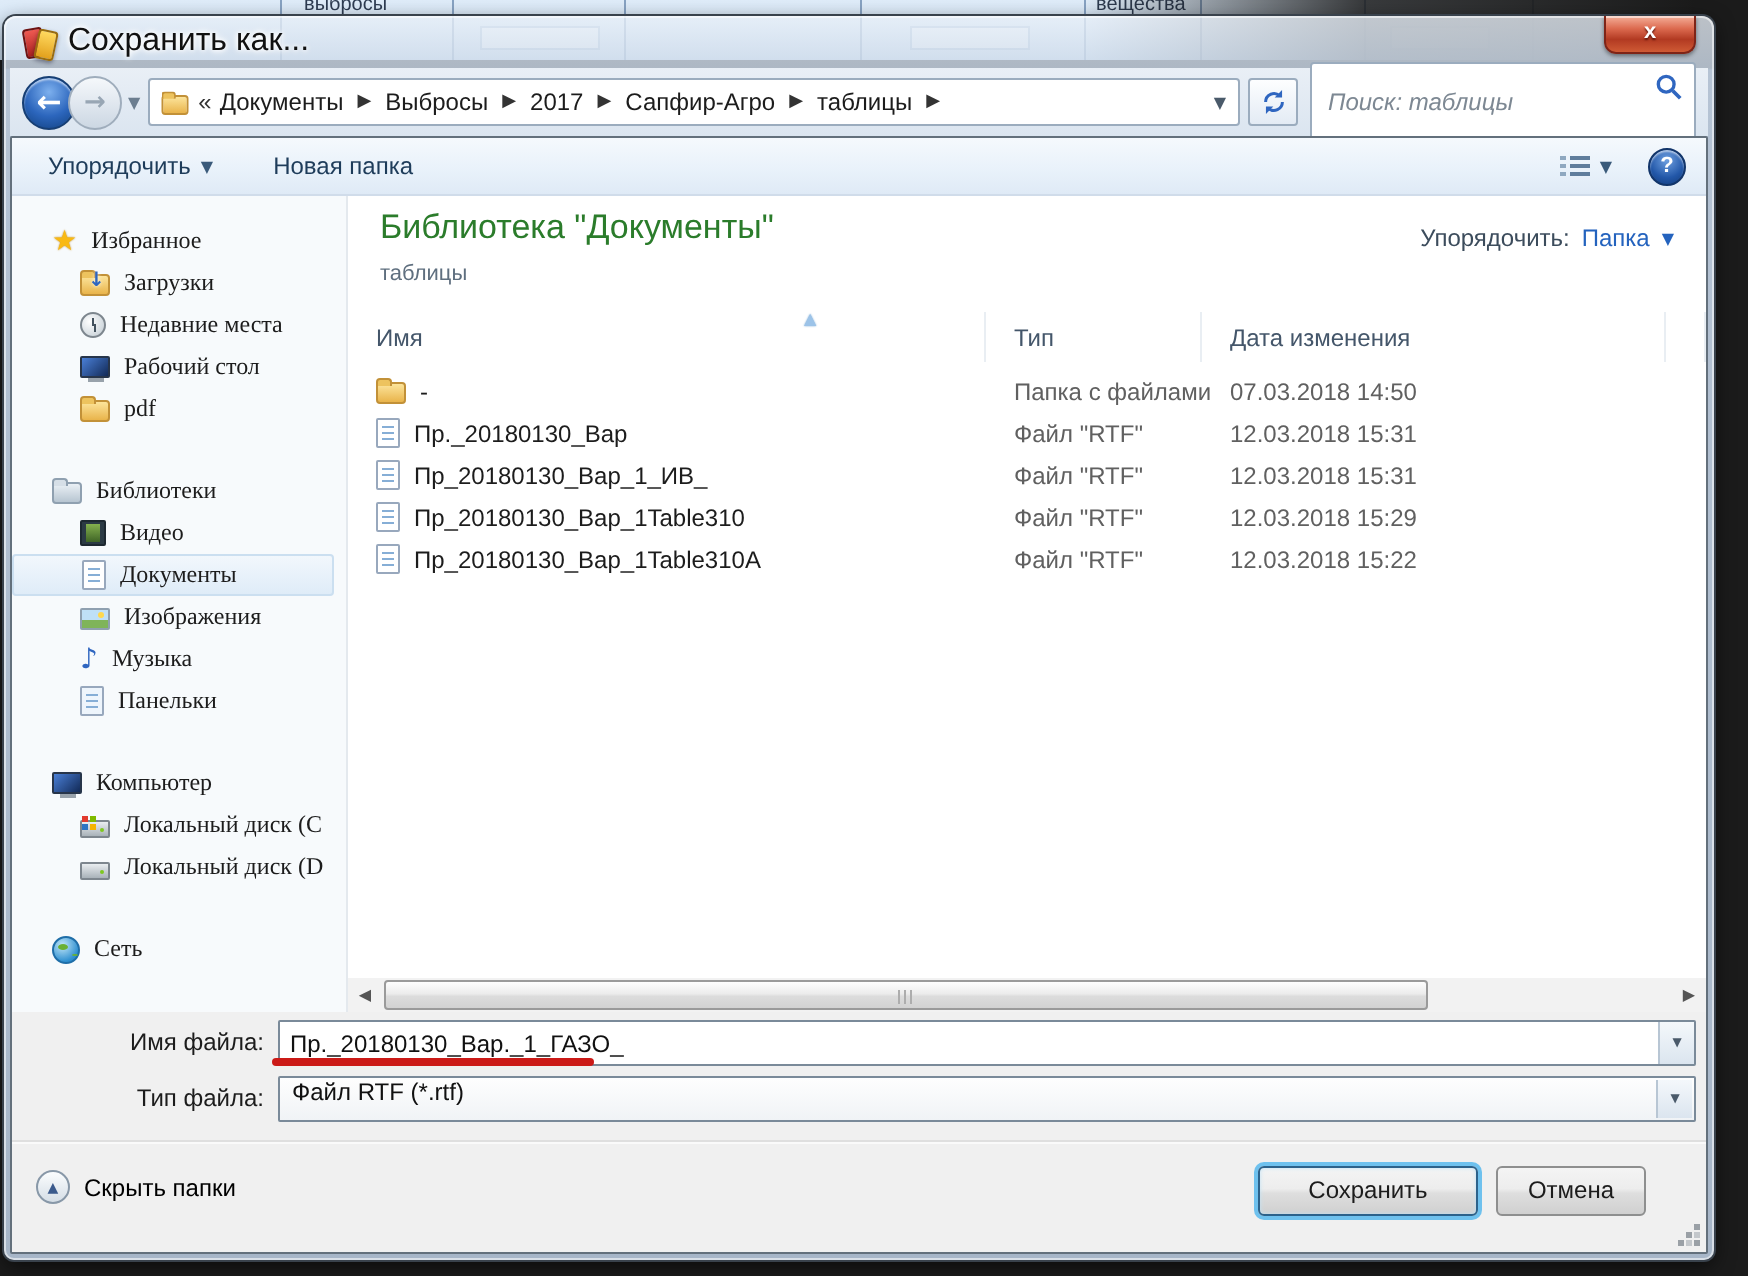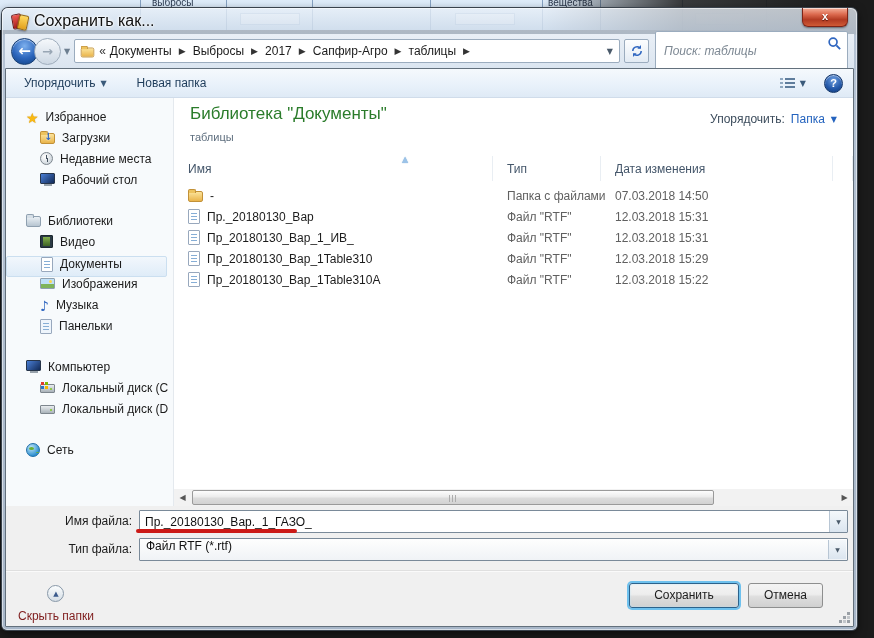--- a/index.html
+++ b/index.html
@@ -47,21 +47,21 @@
   .tbchev{font-size:8px;color:#3a5a7a;font-family:"DejaVu Sans",sans-serif;}
   .tbsep{width:14px;}
   .tbright{margin-left:auto;display:flex;align-items:center;gap:10px;}
   .viewsic{width:15px;height:12px;position:relative;}
   .viewsic::before{content:"";position:absolute;left:0;top:1px;width:3px;height:10px;background:repeating-linear-gradient(to bottom,#8fa8c0 0 2px,transparent 2px 4px);}
   .viewsic::after{content:"";position:absolute;left:5px;top:1px;width:10px;height:10px;background:repeating-linear-gradient(to bottom,#5f7d9c 0 2px,transparent 2px 4px);}
   .helpbtn{width:19px;height:19px;border-radius:50%;background:radial-gradient(circle at 50% 30%,#6e9fe0,#2257a8 60%,#123a78);border:1px solid #12356a;color:#fff;font-weight:bold;font-size:11px;display:flex;align-items:center;justify-content:center;box-shadow:inset 0 1px 1px rgba(255,255,255,.6);}
   .content{position:absolute;left:0;right:0;top:29px;height:408px;display:flex;background:#fff;}
   
   .sidebar{width:168px;flex:none;background:#f7fafc;border-right:1px solid #e4e9ee;padding-top:12px;overflow:hidden;}
-  .snode{display:flex;align-items:flex-start;gap:7px;height:21px;padding-left:20px;cursor:default;white-space:nowrap;}
+  .snode{display:flex;align-items:center;gap:7px;height:21px;padding-left:20px;cursor:default;white-space:nowrap;font-family:Liberation Serif, serif;}
   .schild{padding-left:34px;}
   .ssel{background:linear-gradient(#f2f7fc,#dfecf8);border:1px solid #cbdff0;border-radius:2px;margin-right:6px;}
   .sgap{height:20px;}
   
   .ic{display:inline-block;position:relative;flex:none;}
   .fold{width:15px;height:11px;background:linear-gradient(#fce49b,#e9b44b);border:1px solid #c29138;border-radius:2px;margin-top:2px;}
   .fold::before{content:"";position:absolute;top:-3px;left:-1px;width:6px;height:3px;background:#edc35e;border:1px solid #c29138;border-bottom:0;border-radius:2px 2px 0 0;}
   .fold.dl::after{content:"↓";position:absolute;left:3px;top:-3px;font:bold 10px "DejaVu Sans",sans-serif;color:#2f66c0;text-shadow:0 0 2px #fff;}
   .page{width:12px;height:15px;background:#fff;border:1px solid #98a8bd;border-radius:1px;}
   .page::before{content:"";position:absolute;left:2px;right:2px;top:3px;bottom:3px;background:repeating-linear-gradient(to bottom,#86aed6 0,#86aed6 1px,transparent 1px,transparent 3px);}
@@ -108,21 +108,21 @@
   
   .fieldsarea{position:absolute;left:0;right:0;top:437px;height:64px;background:#f0f0f0;}
   .frowlbl{position:absolute;left:0;width:126px;text-align:right;color:#1c1c1c;}
   .fninput{position:absolute;left:133px;right:5px;top:4px;height:23px;border:1px solid #7a8a99;border-radius:1px;background:#fff;padding:0 20px 0 5px;font:12px "Liberation Sans",sans-serif;color:#111;outline:none;}
   .combo{position:absolute;left:133px;right:5px;top:32px;height:23px;border:1px solid #7a8a99;border-radius:1px;background:linear-gradient(#fefefe,#f0f3f6);display:flex;padding-left:6px;color:#111;}
   .cmbbtn{position:absolute;right:1px;top:1px;bottom:1px;width:18px;background:linear-gradient(#f4f8fb,#dbe5ef);border-left:1px solid #b8c6d4;display:flex;align-items:center;justify-content:center;}
   .cmbbtn::before{content:"▼";font:6px "DejaVu Sans",sans-serif;color:#4a5a6a;}
   .redline{position:absolute;left:136px;top:529px;width:161px;height:4px;background:#cb1a17;border-radius:2px;z-index:50;}
   
   .footer{position:absolute;left:0;right:0;top:501px;bottom:0;background:#f0f0f0;border-top:1px solid #dfdfdf;box-shadow:inset 0 1px 0 #fafafa;}
-  .hidefold{position:absolute;left:12px;top:14px;display:flex;align-items:center;gap:7px;color:#7f1d1d;cursor:default;flex-direction:column;}
+  .hidefold{position:absolute;left:12px;top:14px;display:flex;align-items:center;gap:7px;color:#000000;cursor:default;}
   .btn{position:absolute;top:12px;height:25px;text-align:center;line-height:23px;color:#1c1c1c;
     background:linear-gradient(#f4f4f4,#ededed 45%,#dedede 55%,#d0d0d0);border:1px solid #8e8f8f;border-radius:3px;cursor:default;}
   .btnsave{right:114px;width:110px;border-color:#2c628b;box-shadow:0 0 0 2px #6ec1ee,inset 0 0 2px #bfe2f5;}
   .btncancel{right:30px;width:75px;}
   .grip{position:absolute;right:3px;bottom:3px;width:3px;height:3px;background:#9aa0a6;
     box-shadow:-4px 0 #c3c7cb,0 -4px #c3c7cb,-8px 0 #9aa0a6,-4px -4px #9aa0a6,0 -8px #9aa0a6;}
 </style>
 </head>
 <body>
 
@@ -225,20 +225,24 @@
           <span>Загрузки</span>
         </div>
         <div class="snode schild">
           <span class="ic recent"></span>
           <span>Недавние места</span>
         </div>
         <div class="snode schild">
           <span class="ic monitor"></span>
           <span>Рабочий стол</span>
         </div>
+        <div class="snode schild">
+          <span class="ic fold"></span>
+          <span>pdf</span>
+        </div>
         <div class="sgap"></div>
         <div class="snode">
           <span class="ic lib"></span>
           <span>Библиотеки</span>
         </div>
         <div class="snode schild">
           <span class="ic film"></span>
           <span>Видео</span>
         </div>
         <div class="snode schild ssel">

